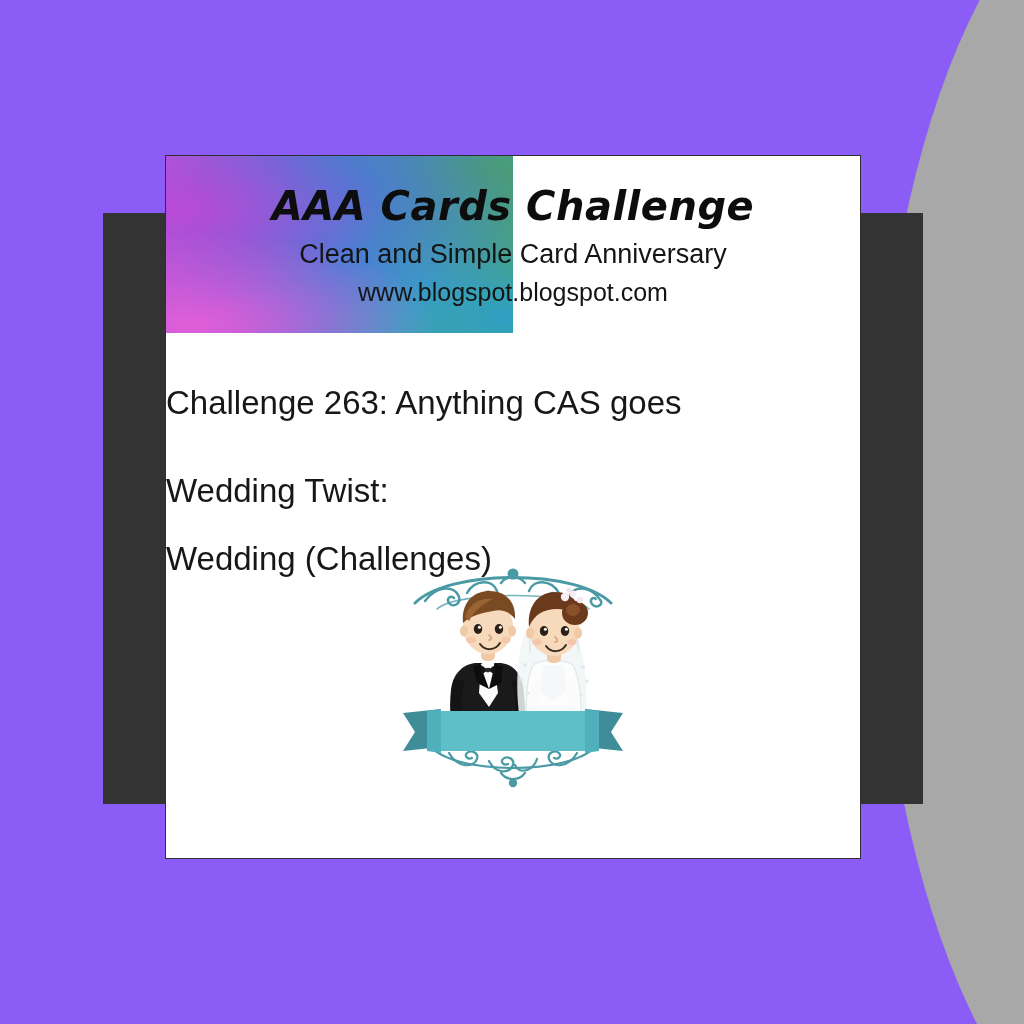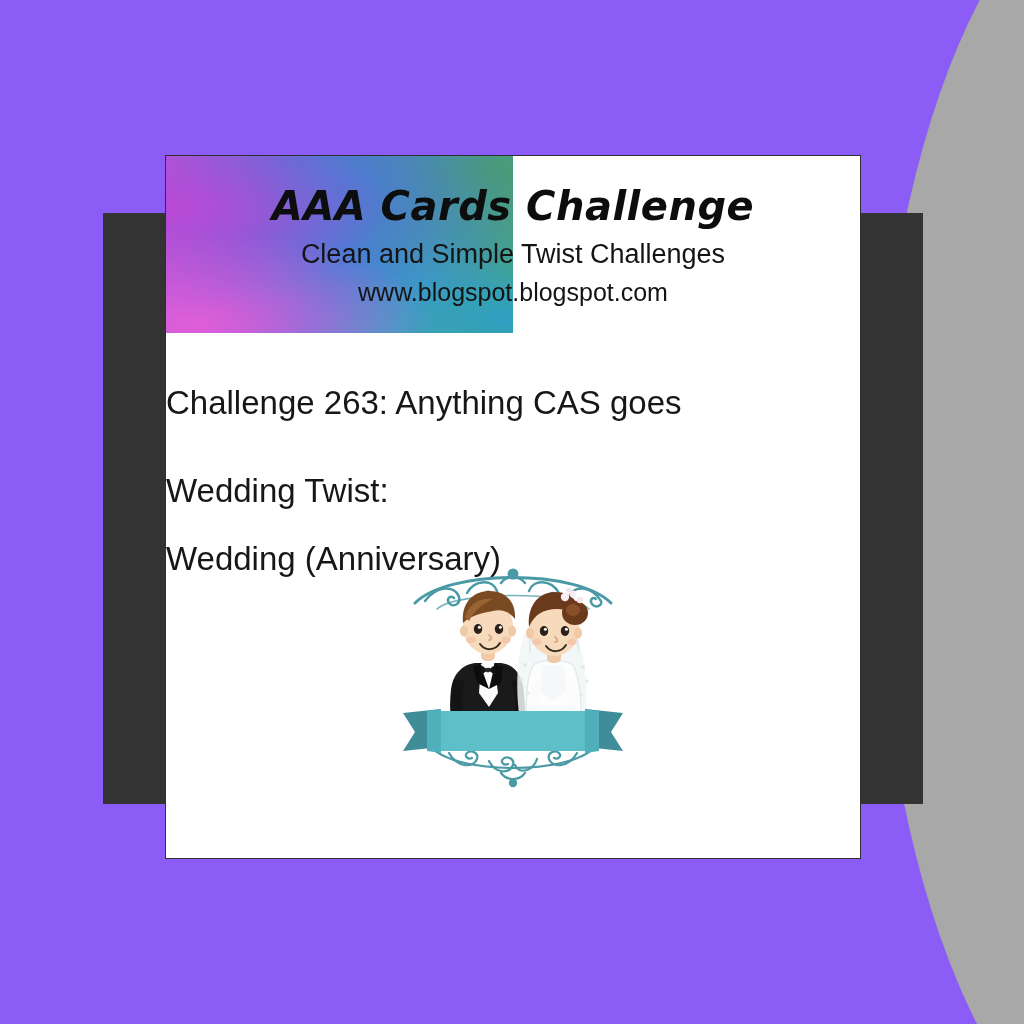--- a/index.html
+++ b/index.html
@@ -169,28 +169,28 @@
   <div id="bg-arc-mask"></div>
 
   <div id="dark-panel"></div>
 
   <div id="card">
 
     <div id="masthead-swatch"></div>
 
     <div id="masthead-text">
       <div class="mast-title">AAA Cards Challenge</div>
-      <div class="mast-sub">Clean and Simple Twist Challenges</div>
+      <div class="mast-sub">Clean and Simple Card Anniversary</div>
       <div class="mast-url">www.blogspot.blogspot.com</div>
     </div>
 
     <div id="body-copy">
       <div class="line-challenge">Challenge 263: Anything CAS goes</div>
       <div class="line-twist-label">Wedding Twist:</div>
-      <div class="line-twist-value">Wedding (Anniversary)</div>
+      <div class="line-twist-value">Wedding (Challenges)</div>
     </div>
 
     <div id="illustration">
       <svg viewBox="0 0 232 232" width="232" height="232" xmlns="http://www.w3.org/2000/svg">
 
         <g fill="none" stroke="#4a9aa6" stroke-width="2.4" stroke-linecap="round">
           <path d="M18 42 C 52 8, 180 8, 214 42" stroke-width="3"></path>
           <path d="M28 40 C 40 24, 58 24, 62 36 C 64 43, 56 47, 52 42 C 49 38, 53 34, 57 37"></path>
           <path d="M70 32 C 78 18, 96 18, 100 30 C 102 38, 93 42, 89 37 C 86 33, 90 29, 94 32"></path>
           <path d="M132 30 C 136 18, 154 18, 162 32 C 165 37, 158 42, 154 38 C 151 34, 155 30, 158 33"></path>

